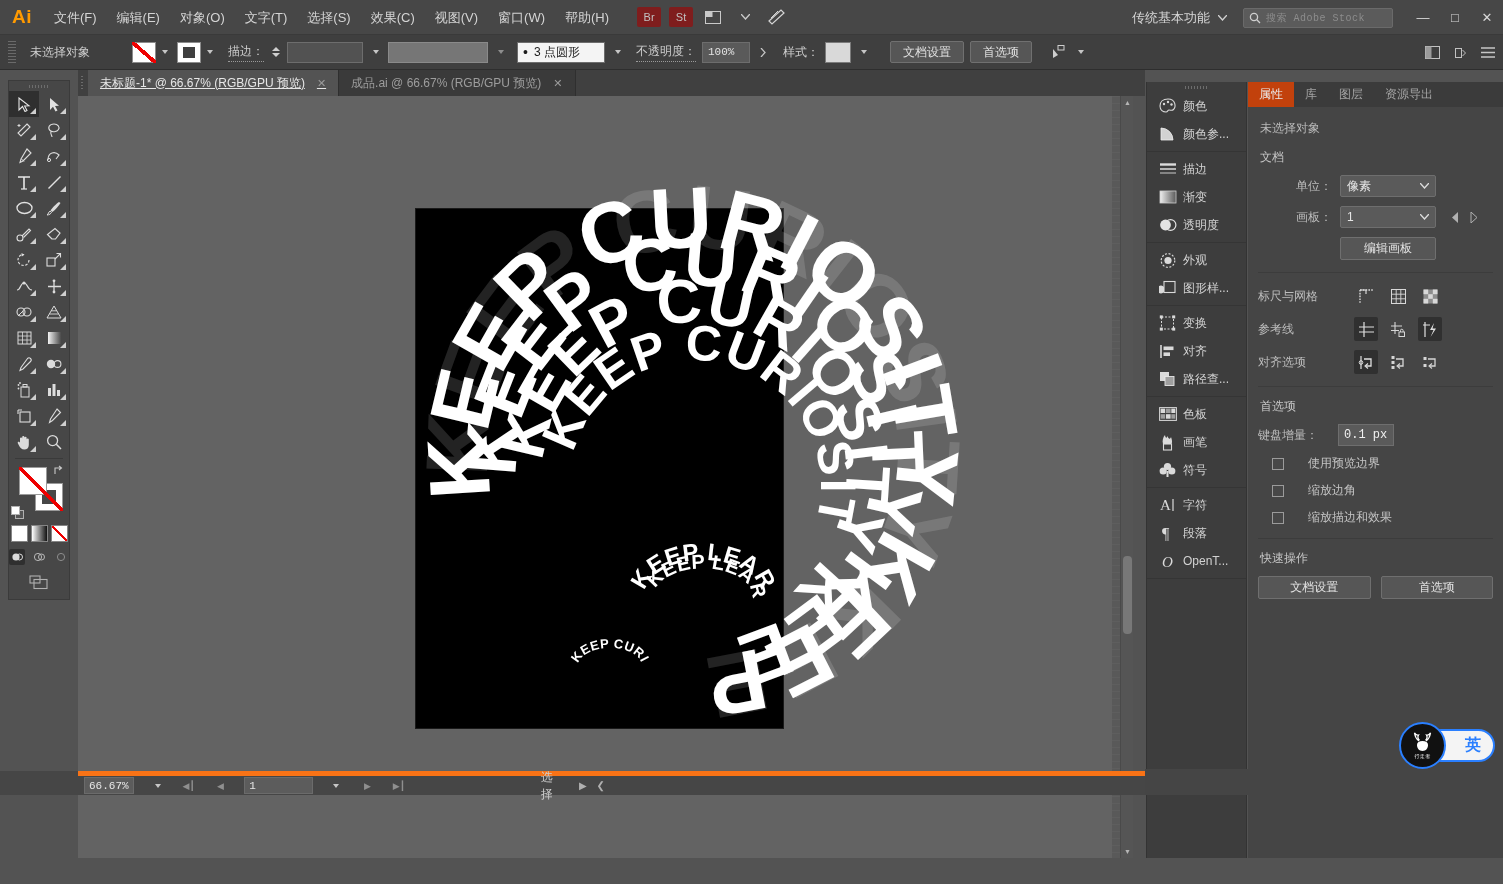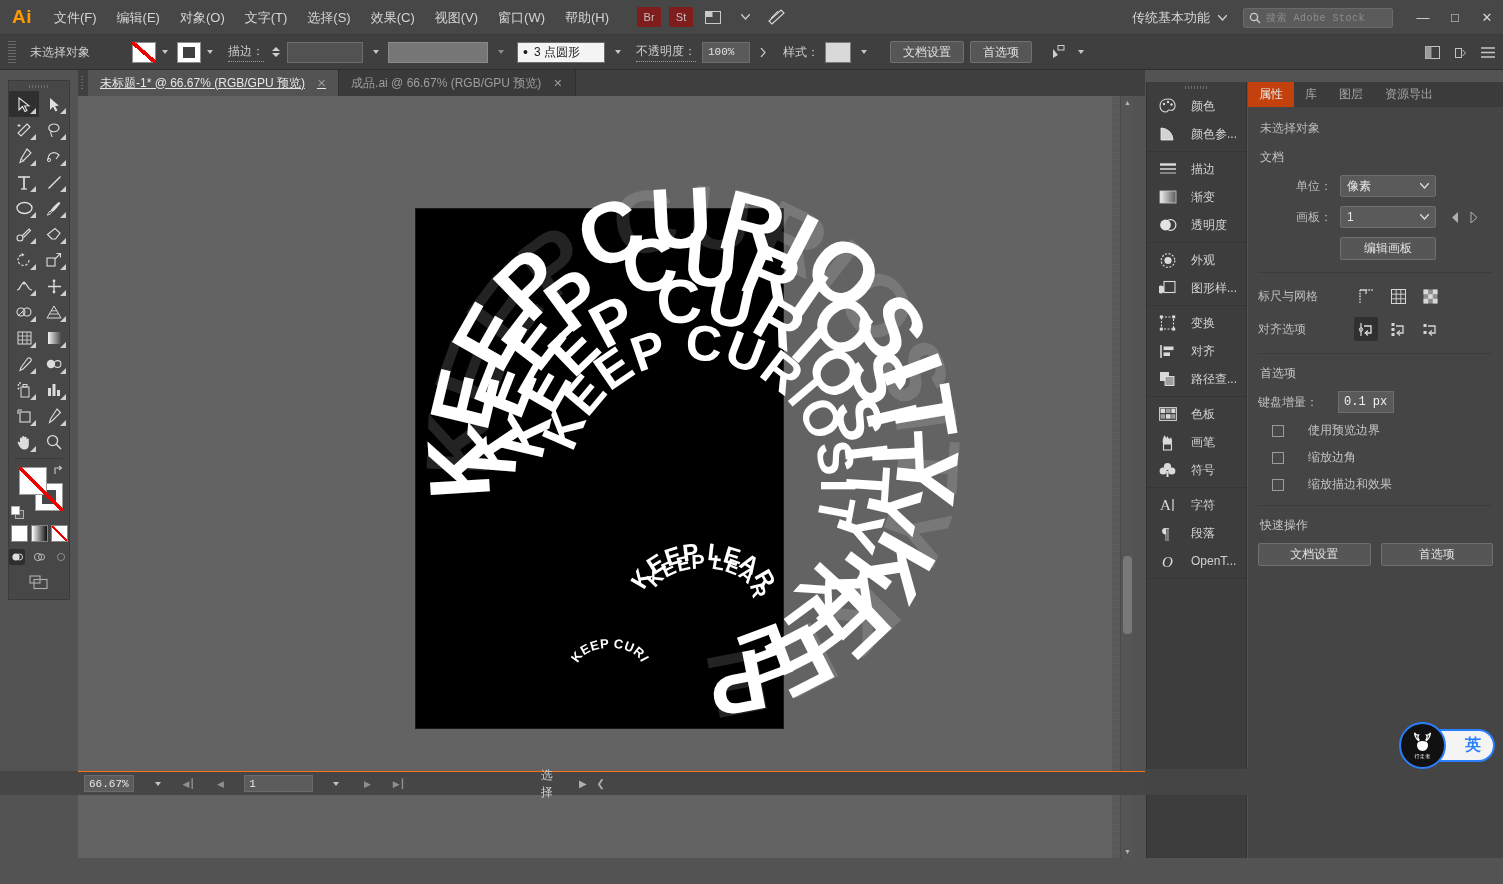--- a/index.html
+++ b/index.html
@@ -173,21 +173,21 @@
   
   .dock{
     position:absolute; left:1146px; top:82px; width:101px; height:776px;
     background:#3d3d3d; border-left:1px solid #333; border-right:1px solid #333;
   }
   .dock-grip{ height:10px; display:flex;align-items:center;justify-content:center;}
   .dock-grip i{ width:24px;height:3px;background:repeating-linear-gradient(to right,#6d6d6d 0 1px,transparent 1px 3px);}
   .dockgrp{ border-bottom:1px solid #353535; padding-bottom:3px; margin-bottom:3px;}
   .dockgrp:first-child{ padding-top:2px;}
   .dockitem{
-    height:28px; display:flex; align-items:center; gap:14px; padding-left:11px;
+    height:28px; display:flex; align-items:center; gap:6px; padding-left:11px;
     font-size:12px; color:#d2d2d2; cursor:default; white-space:nowrap;
   }
   .dockitem .ic{ width:19px; height:19px; display:flex; align-items:center; justify-content:center; color:#d9d9d9; flex:0 0 19px;}
 
   
   .props{
     position:absolute; left:1248px; top:82px; width:255px; height:776px; background:#454545;
   }
   .ptabs{ height:25px; background:#3b3b3b; display:flex; align-items:stretch;}
   .ptab{ padding:0 11px; display:flex; align-items:center; font-size:12px; color:#a4a4a4; cursor:default;}
@@ -222,21 +222,21 @@
   .pkey{ height:22px; width:56px; background:#5a5a5a; border:1px solid #6e6e6e;
     display:flex;align-items:center;padding:0 5px;font-size:12px;color:#f0f0f0;font-family:"Liberation Mono",monospace;}
   .chkrow{ display:flex; align-items:center; gap:24px; margin-bottom:10px; margin-left:14px;}
   .chk{ width:12px;height:12px;border:1px solid #9b9b9b; background:#484848;}
   .chklab{ font-size:12px; color:#c4c4c4;}
   .qa{ display:flex; gap:10px; }
 
   
   .statusbar{
     position:absolute; left:78px; bottom:0; width:1067px; height:24px;
-    background:#464646; border-top:1px solid #f97316; display:flex; align-items:center; gap:16px;
+    background:#464646; border-top:5px solid #f97316; display:flex; align-items:center; gap:16px;
   }
   .zoomfield{
     width:54px; height:17px; margin-left:6px; background:#5c5c5c; border:1px solid #6b6b6b;
     font-size:11px; color:#e6e6e6; display:flex; align-items:center; padding-left:4px;
     font-family:"Liberation Mono",monospace;
   }
   .sb-caret{ width:16px; display:flex;align-items:center;justify-content:center; color:#cdcdcd;}
   .sb-nav{ width:17px; display:flex;align-items:center;justify-content:center; color:#8f8f8f; font-size:9px;}
   .abfield{
     width:74px; height:17px; background:#5c5c5c; border:1px solid #6b6b6b;
@@ -968,20 +968,43 @@
                 <rect x="1.5" y="1.5" width="4.7" height="4.7" fill="#d8d8d8"></rect>
                 <rect x="10.8" y="1.5" width="4.7" height="4.7" fill="#d8d8d8"></rect>
                 <rect x="6.2" y="6.2" width="4.6" height="4.6" fill="#d8d8d8"></rect>
                 <rect x="1.5" y="10.8" width="4.7" height="4.7" fill="#d8d8d8"></rect>
                 <rect x="10.8" y="10.8" width="4.7" height="4.7" fill="#d8d8d8"></rect>
               </svg>
           </div>
         </div>
       </div>
 
+      <div class="prow">
+        <div class="plabel w88" style="text-align:left;">参考线</div>
+        <div class="iconrow">
+          <div class="picon on">
+            <svg width="17" height="17" viewBox="0 0 17 17">
+                <path d="M6 1 V16 M1 6 H16 M1 11 H16" stroke="#e0e0e0" stroke-width="1.2"></path>
+              </svg>
+          </div>
+          <div class="picon">
+            <svg width="17" height="17" viewBox="0 0 17 17">
+                <path d="M5 1 V13 M1 5 H12 M1 9.5 H9" stroke="#d6d6d6" stroke-width="1.1"></path>
+                <rect x="9" y="11" width="5.5" height="4.5" fill="none" stroke="#d6d6d6"></rect>
+                <path d="M10.5 11 V9.5 a1.3 1.3 0 0 1 2.6 0 V11" fill="none" stroke="#d6d6d6"></path>
+              </svg>
+          </div>
+          <div class="picon on">
+            <svg width="17" height="17" viewBox="0 0 17 17">
+                <path d="M3 1 V16 M1 4 H8" stroke="#e0e0e0" stroke-width="1.2"></path>
+                <path d="M12 2 L8 9 H11.5 L8.5 16 L14 7.5 H10.5 Z" fill="#e0e0e0"></path>
+              </svg>
+          </div>
+        </div>
+      </div>
 
       <div class="prow">
         <div class="plabel w88" style="text-align:left;">对齐选项</div>
         <div class="iconrow">
           <div class="picon on">
             <svg width="17" height="15" viewBox="0 0 17 15">
                 <path d="M3 1 V14" stroke="#e0e0e0" stroke-width="1.2"></path>
                 <circle cx="3" cy="7.5" r="1.8" fill="none" stroke="#e0e0e0"></circle>
                 <path d="M6 4 H13 V11 H8" fill="none" stroke="#e0e0e0" stroke-width="1.3"></path>
                 <path d="M10 8.5 L7 11 L10 13.5" fill="none" stroke="#e0e0e0" stroke-width="1.1"></path>

